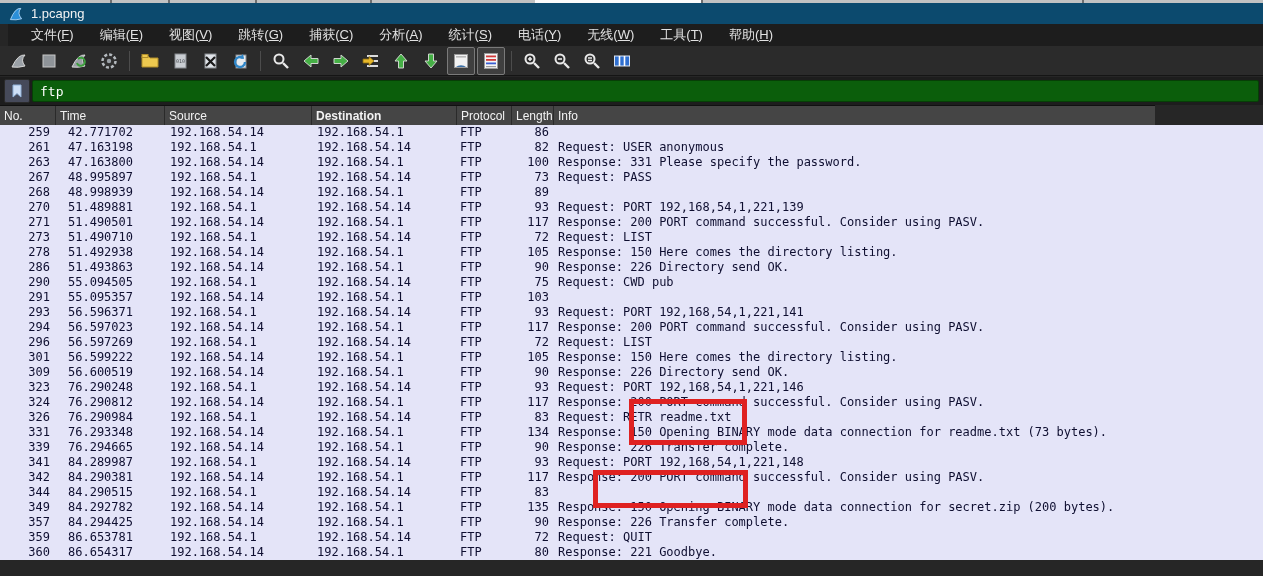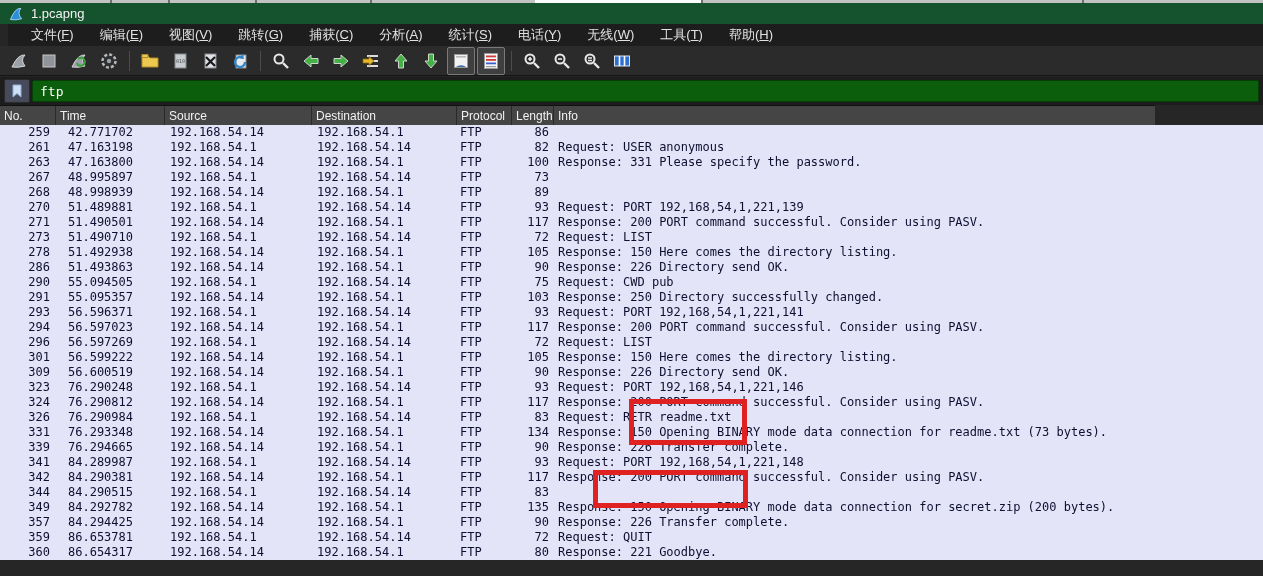--- a/index.html
+++ b/index.html
@@ -3,21 +3,21 @@
 <meta charset="utf-8">
 <style>
   html,body{margin:0;padding:0;}
   body{width:1263px;height:576px;position:relative;overflow:hidden;
        font-family:"Liberation Sans",sans-serif;background:#262626;}
   
   .top-strip{position:absolute;left:0;top:0;width:1263px;height:3px;background:#c2c2c2;}
   .top-strip .seg-white{position:absolute;left:535px;top:0;width:166px;height:3px;background:#fbfbfb;}
   .top-strip .tick{position:absolute;top:0;width:2px;height:3px;background:#6e6e6e;}
   
-  .titlebar{position:absolute;left:0;top:3px;width:1263px;height:21px;background:#14532d;
+  .titlebar{position:absolute;left:0;top:3px;width:1263px;height:21px;background:#0c4a6e;
             display:flex;align-items:center;padding-left:8px;box-sizing:border-box;}
   .titlebar .app-icon{width:16px;height:16px;margin-right:7px;}
   .titlebar .title-text{color:#f2f2f2;font-size:13px;}
   
   .menubar{position:absolute;left:8px;top:24px;width:1263px;height:22px;background:#1d1d1d;
            display:flex;align-items:center;padding-left:10px;box-sizing:border-box;}
   .menu-item{color:#e2e2e2;font-size:13px;padding:2px 13px;cursor:default;}
   .menu-item u{text-decoration:underline;}
   
   .toolbar{position:absolute;left:0;top:46px;width:1263px;height:30px;background:#2b2b2b;
@@ -226,21 +226,21 @@
       <path d="M2 1 H10 V13 L6 9.5 L2 13 Z" fill="#cfe0f7" stroke="#8fb0d8" stroke-width="1"></path>
     </svg>
   </div>
   <div class="filter-input">ftp</div>
 </div>
 
 <div class="pl-header" id="plheader">
     <div class="pl-hcell" style="width: 56px;">No.</div>
     <div class="pl-hcell" style="width: 109px;">Time</div>
     <div class="pl-hcell" style="width: 147px;">Source</div>
-    <div class="pl-hcell" style="width: 145px;">Destination</div>
+    <div class="pl-hcell" style="width: 145px; font-weight: bold;">Destination</div>
     <div class="pl-hcell" style="width: 55px;">Protocol</div>
     <div class="pl-hcell" style="width: 42px;">Length</div>
     <div class="pl-hcell" style="flex: 1 1 0%; border-right: none;">Info</div>
   </div>
 
 <div class="pl-body" id="plbody">
     <div class="pl-row">
       <div class="pl-cell c0">259</div>
       <div class="pl-cell c1">42.771702</div>
       <div class="pl-cell c2">192.168.54.14</div>
@@ -266,20 +266,21 @@
       <div class="pl-cell c5">100</div>
       <div class="pl-cell c6">Response: 331 Please specify the password.</div>
     </div>
     <div class="pl-row">
       <div class="pl-cell c0">267</div>
       <div class="pl-cell c1">48.995897</div>
       <div class="pl-cell c2">192.168.54.1</div>
       <div class="pl-cell c3">192.168.54.14</div>
       <div class="pl-cell c4">FTP</div>
       <div class="pl-cell c5">73</div>
+      <div class="pl-cell c6">Request: PASS</div>
     </div>
     <div class="pl-row">
       <div class="pl-cell c0">268</div>
       <div class="pl-cell c1">48.998939</div>
       <div class="pl-cell c2">192.168.54.14</div>
       <div class="pl-cell c3">192.168.54.1</div>
       <div class="pl-cell c4">FTP</div>
       <div class="pl-cell c5">89</div>
     </div>
     <div class="pl-row">
@@ -336,21 +337,20 @@
       <div class="pl-cell c5">75</div>
       <div class="pl-cell c6">Request: CWD pub</div>
     </div>
     <div class="pl-row">
       <div class="pl-cell c0">291</div>
       <div class="pl-cell c1">55.095357</div>
       <div class="pl-cell c2">192.168.54.14</div>
       <div class="pl-cell c3">192.168.54.1</div>
       <div class="pl-cell c4">FTP</div>
       <div class="pl-cell c5">103</div>
-      <div class="pl-cell c6">Response: 250 Directory successfully changed.</div>
     </div>
     <div class="pl-row">
       <div class="pl-cell c0">293</div>
       <div class="pl-cell c1">56.596371</div>
       <div class="pl-cell c2">192.168.54.1</div>
       <div class="pl-cell c3">192.168.54.14</div>
       <div class="pl-cell c4">FTP</div>
       <div class="pl-cell c5">93</div>
       <div class="pl-cell c6">Request: PORT 192,168,54,1,221,141</div>
     </div>

